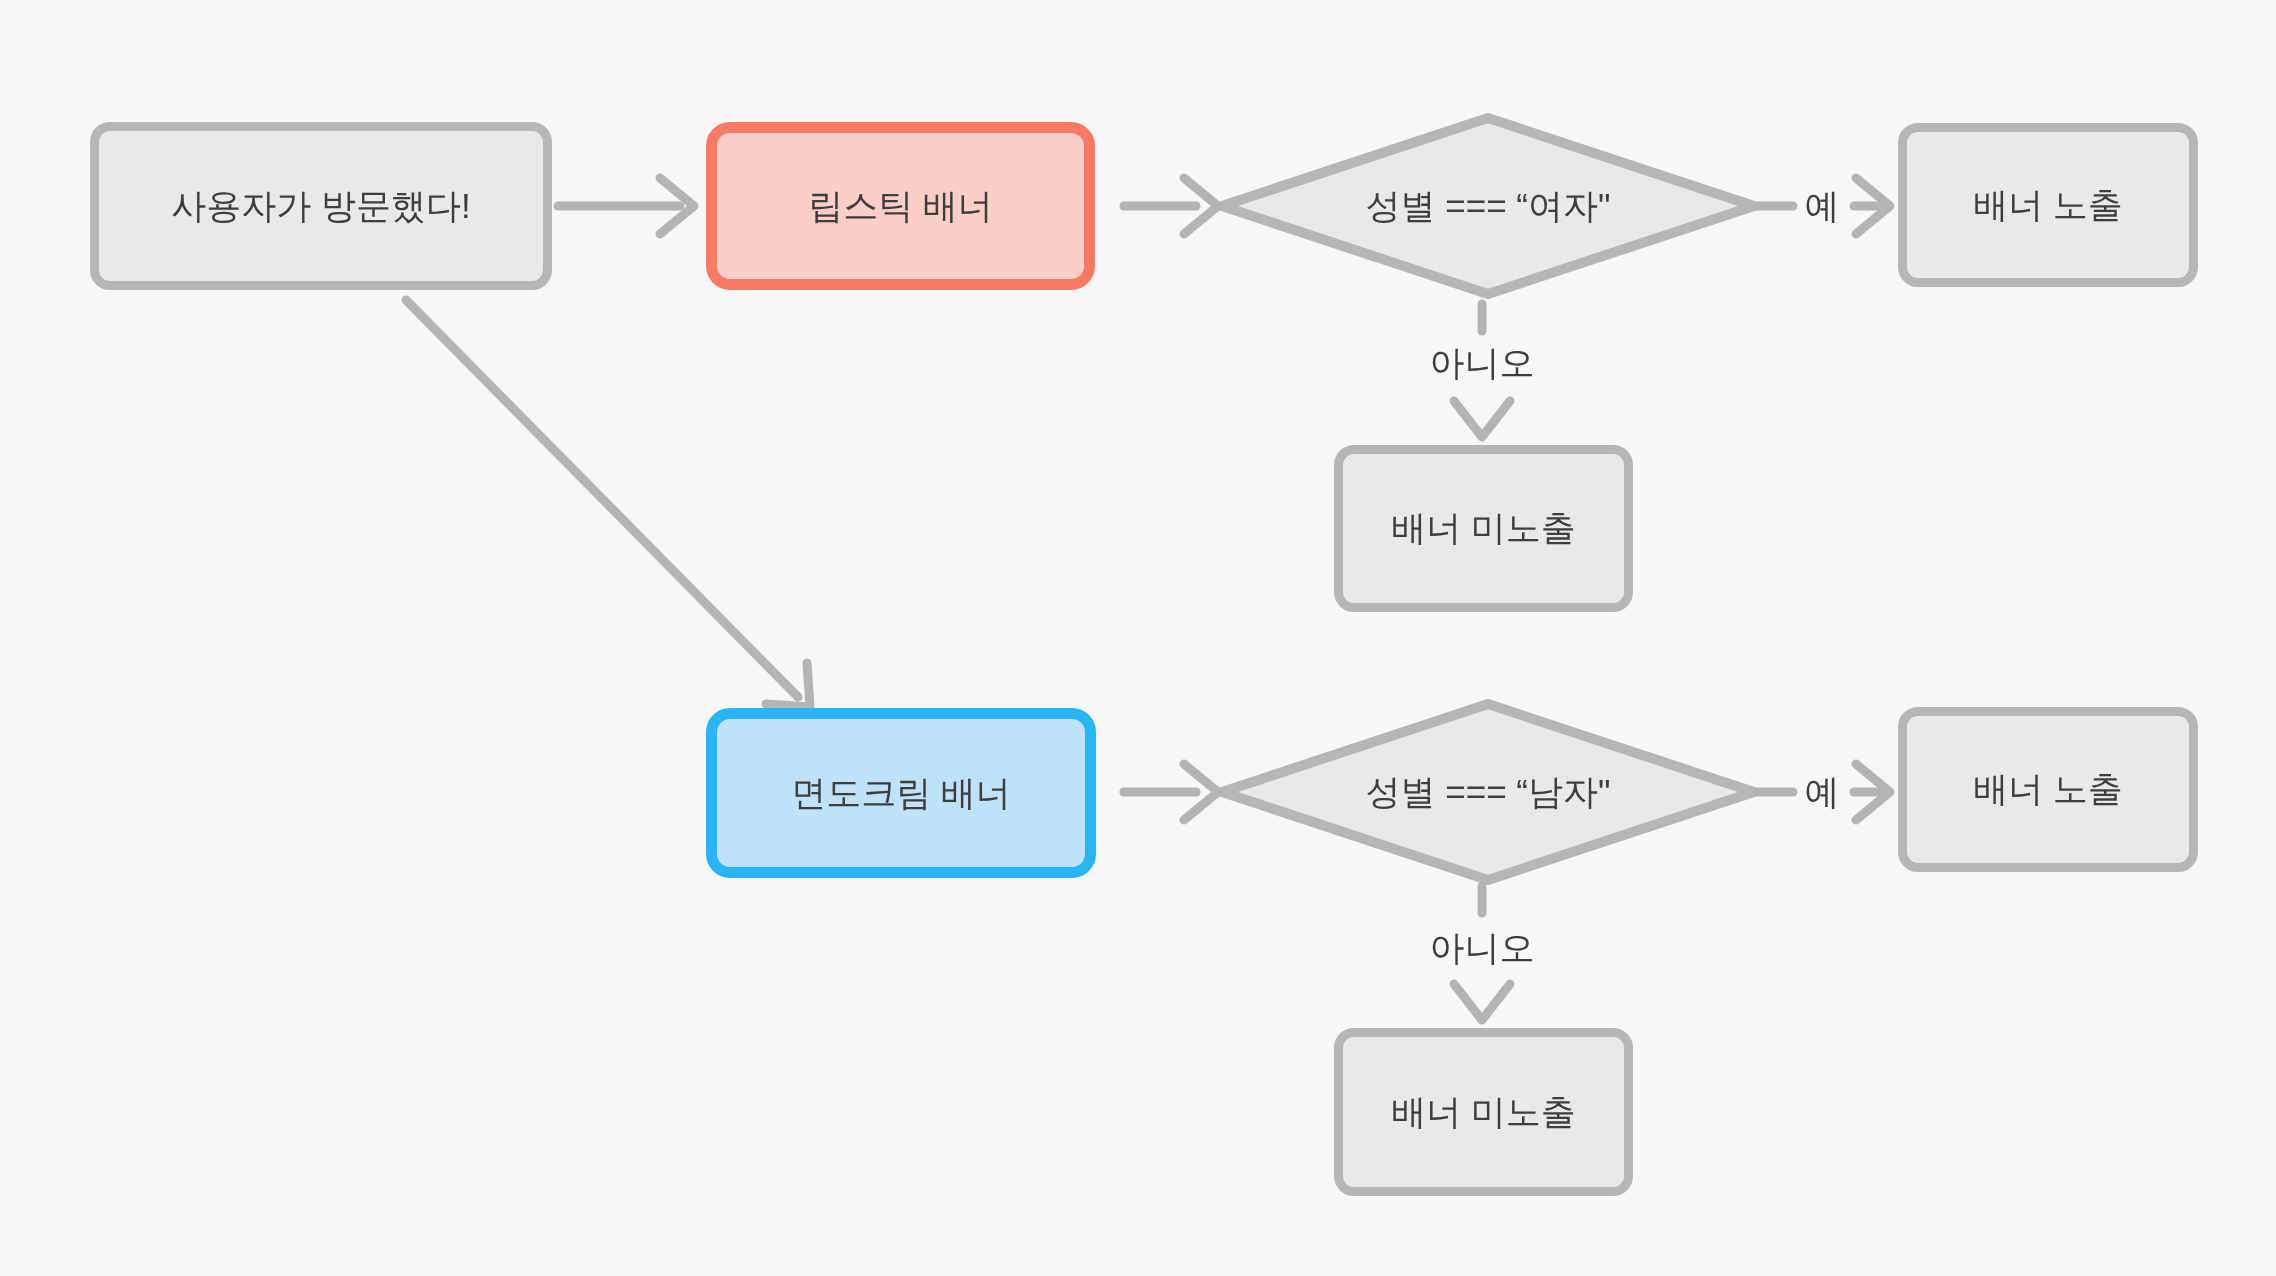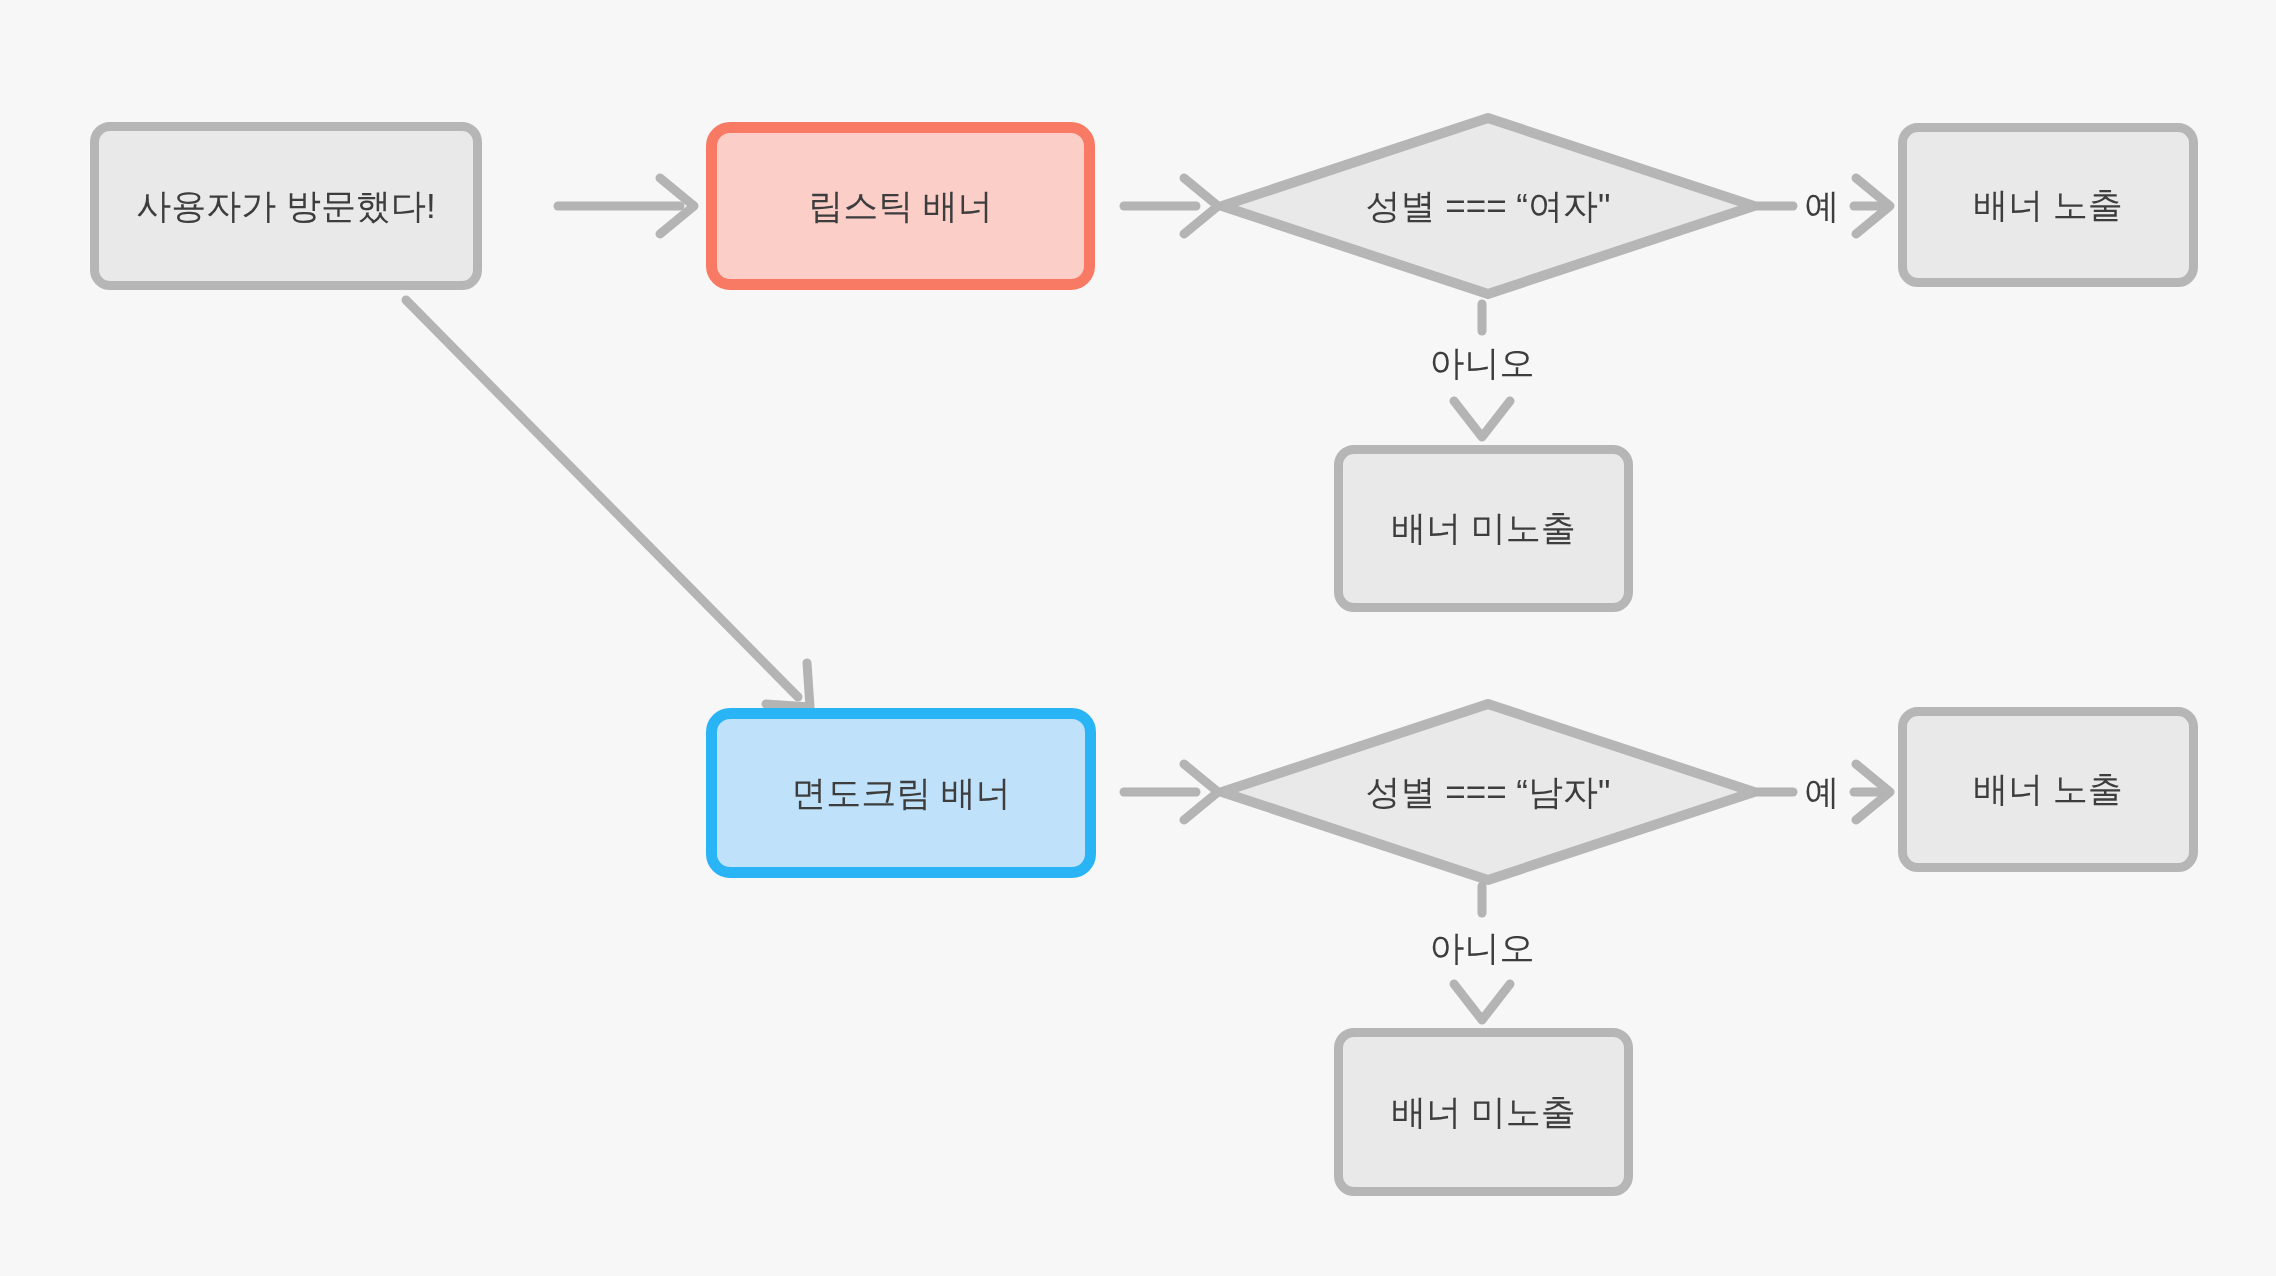--- a/index.html
+++ b/index.html
@@ -59,21 +59,21 @@
     position:absolute;
     display:flex;
     align-items:center;
     justify-content:center;
     font-size:35px;
     color:#3d3d3d;
     white-space:nowrap;
   }
 
   
-  #n-start   {left:90px;  top:122px; width:392px; height:168px;}
+  #n-start   {left:90px;  top:122px; width:462px; height:168px;}
   #n-lipstick{left:706px; top:122px; width:389px; height:168px;}
   #n-show1   {left:1898px;top:123px; width:300px; height:164px;}
   #n-hide1   {left:1334px;top:445px; width:299px; height:167px;}
   #n-shaving {left:706px; top:708px; width:390px; height:170px;justify-content:center;}
   #n-show2   {left:1898px;top:707px; width:300px; height:165px;}
   #n-hide2   {left:1334px;top:1028px;width:299px; height:168px;}
 
   #dl-female {left:1222px;top:118px; width:532px; height:176px;}
   #dl-male   {left:1222px;top:704px; width:532px; height:176px;}
 

